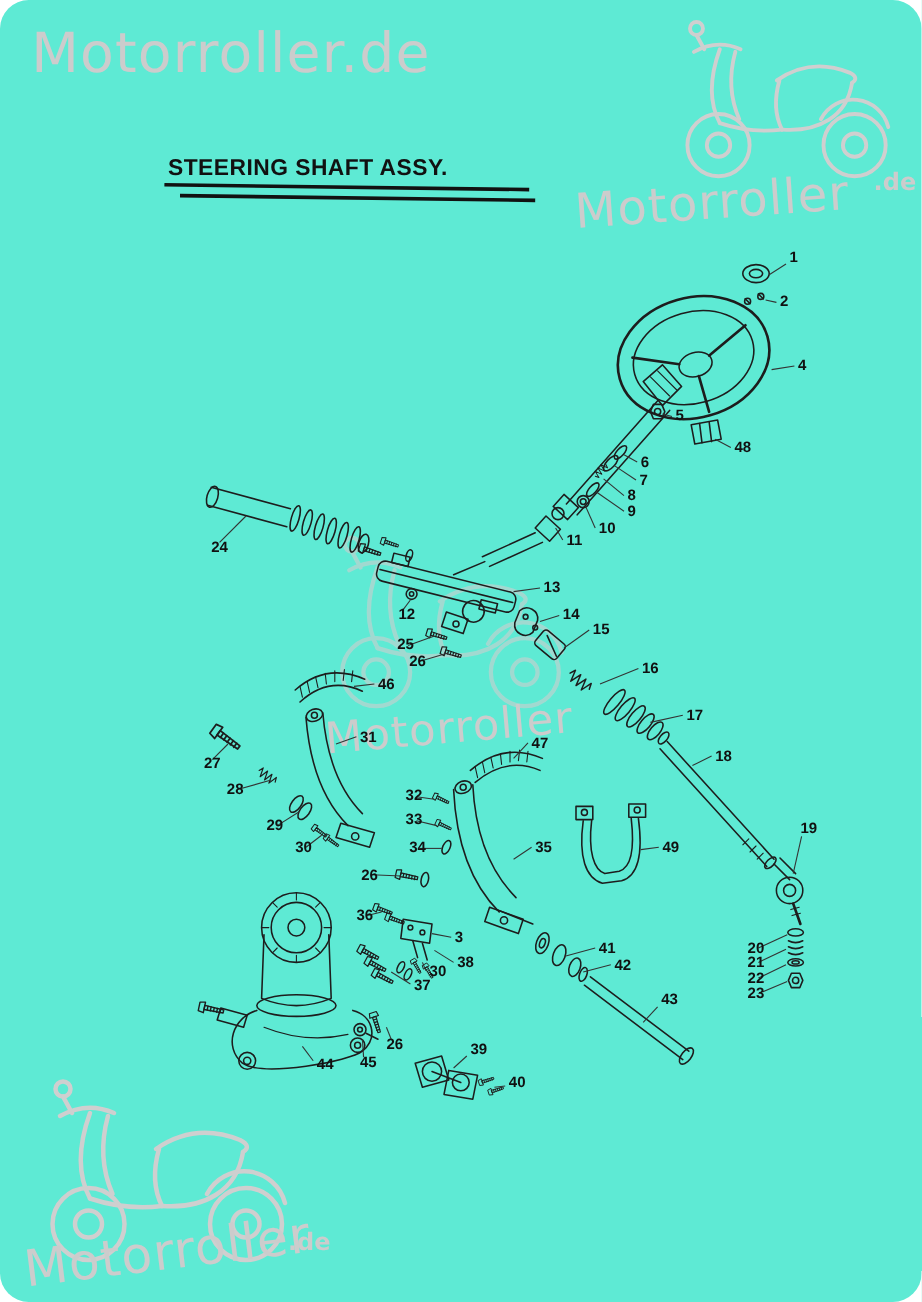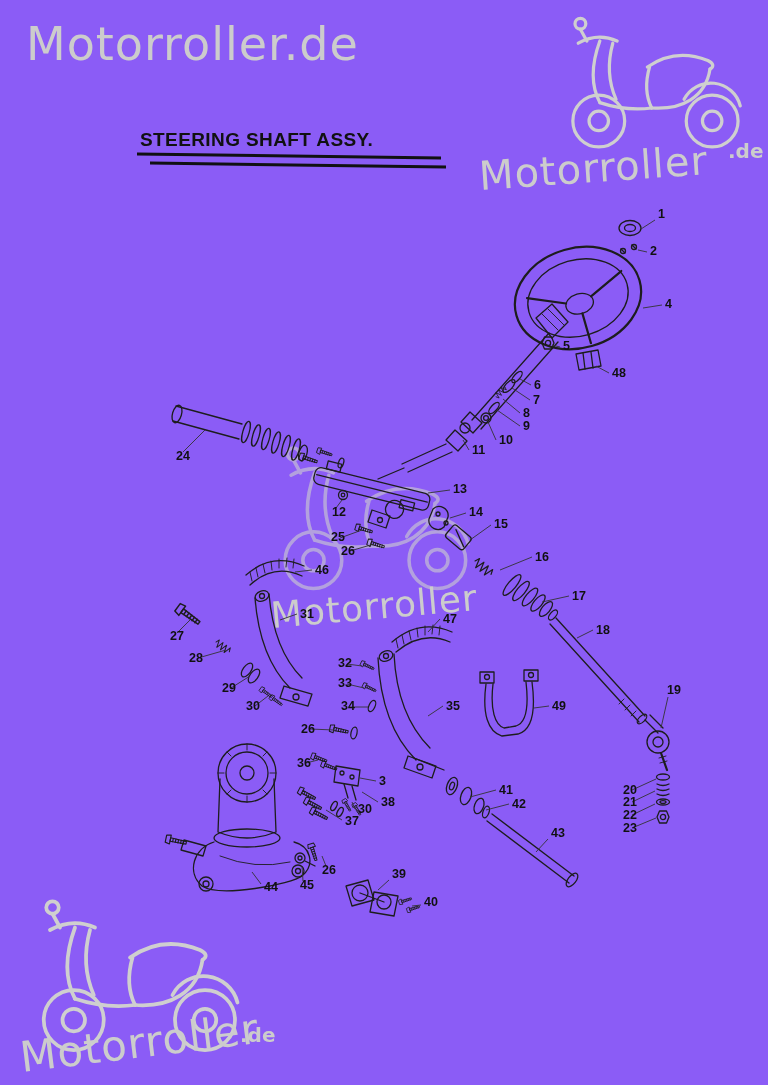--- a/index.html
+++ b/index.html
@@ -1,17 +1,17 @@
 <!DOCTYPE html>
 <html><head>
 <meta charset="utf-8">
 <style>
   html,body{margin:0;padding:0;background:#ffffff;}
-  .page{position:relative;width:768px;height:1085px;background:#8b5cf6;overflow:hidden;
-        font-family:"Liberation Sans",sans-serif;}
+  .page{position:relative;width:768px;height:1085px;background:#5eead4;overflow:hidden;
+        font-family:"Liberation Sans",sans-serif;border-radius:24px;}
   svg{display:block;}
   
   .wm{fill:#cccccc;font-family:"DejaVu Sans",sans-serif;}
   .wm-big{font-size:46px;letter-spacing:1px;}
   .wm-mid{font-size:40px;letter-spacing:1px;}
   .wm-mid2{font-size:36px;letter-spacing:1px;}
   .wm-bot{font-size:42px;letter-spacing:1px;}
   .wm-de{font-size:20px;font-weight:bold;}
   .wm-line{stroke:#cfcfcf;fill:none;stroke-width:3;stroke-linecap:round;stroke-linejoin:round;}
   

